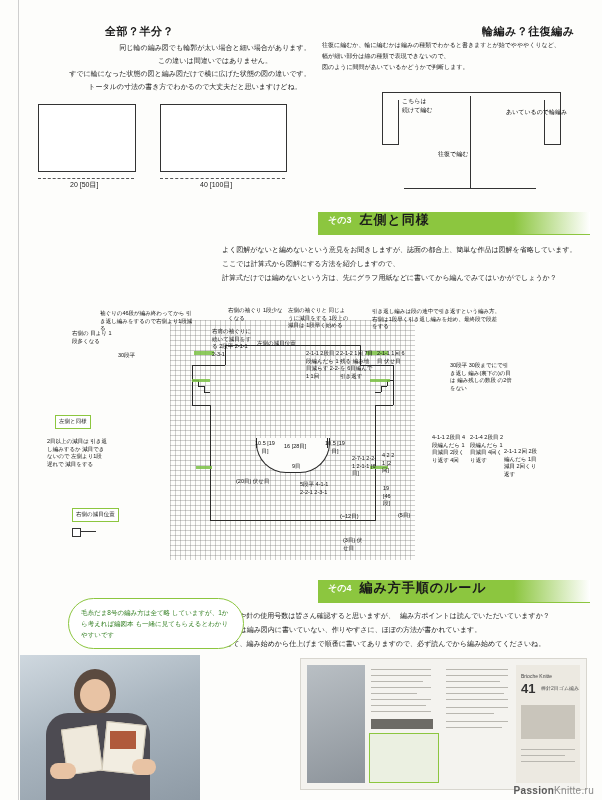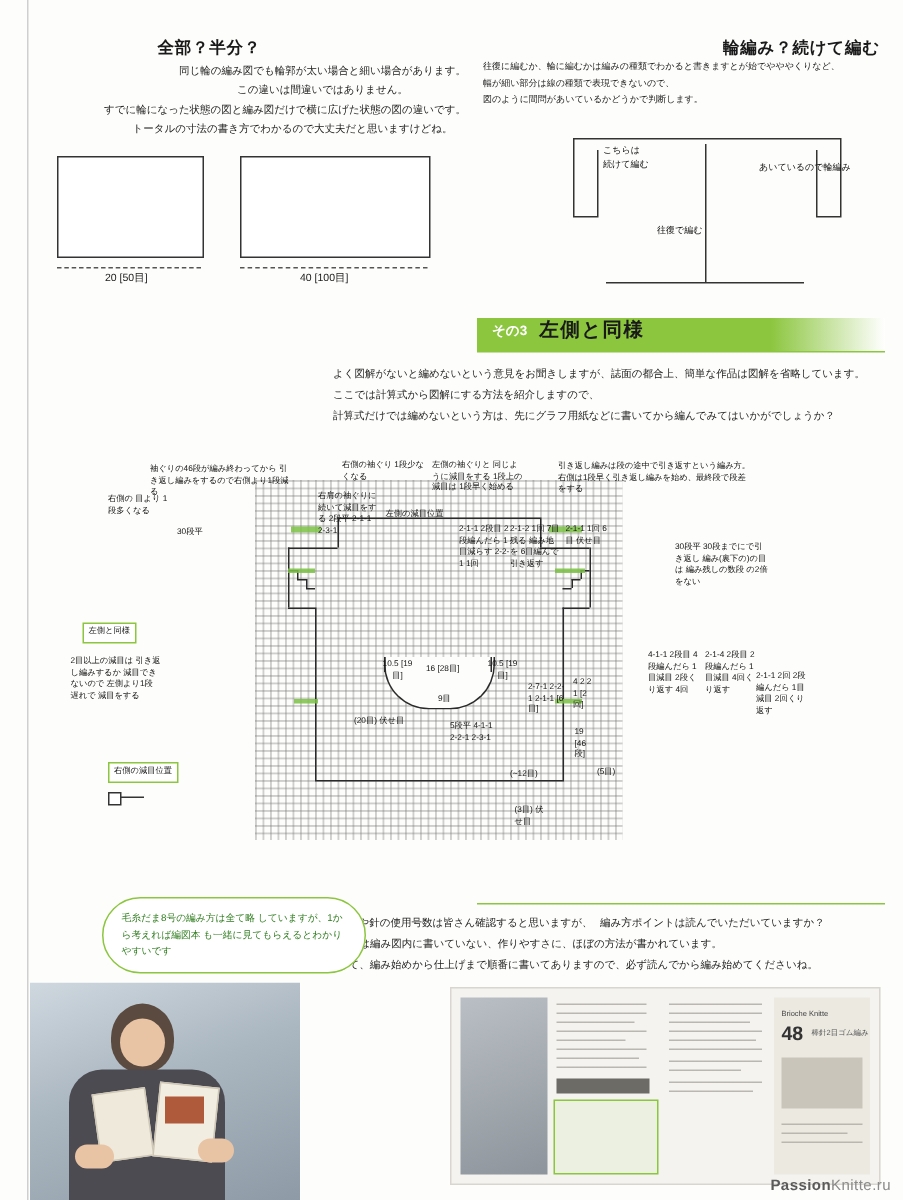--- a/index.html
+++ b/index.html
@@ -226,21 +226,21 @@
   <div class="txt body-s" style="left:55px; top:81px; text-align:center; width:280px;">トータルの寸法の書き方でわかるので大丈夫だと思いますけどね。</div>
 
   <div class="rect" style="left:38px; top:104px; width:96px; height:66px;"></div>
   <div class="rect" style="left:160px; top:104px; width:125px; height:66px;"></div>
 
   <div class="dimline" style="left:38px; top:178px; width:96px;"></div>
   <div class="dimline" style="left:160px; top:178px; width:125px;"></div>
   <div class="dim-label" style="left:70px; top:180px;">20 [50目]</div>
   <div class="dim-label" style="left:200px; top:180px;">40 [100目]</div>
 
-  <div class="txt h-top" style="left:482px; top:24px;">輪編み？続けて編む</div>
+  <div class="txt h-top" style="left:482px; top:24px;">輪編み？往復編み</div>
   <div class="txt body-xs" style="left:322px; top:41px; width:268px;">往復に編むか、輪に編むかは編みの種類でわかると書きますとが始でやややくりなど、</div>
   <div class="txt body-xs" style="left:322px; top:52px; width:268px;">幅が細い部分は線の種類で表現できないので、</div>
   <div class="txt body-xs" style="left:322px; top:63px; width:268px;">図のように間問があいているかどうかで判断します。</div>
 
   <div class="arrowline" style="left:382px; top:92px; width:178px; height:1px;"></div>
   <div class="arrowline" style="left:382px; top:92px; width:1px; height:52px;"></div>
   <div class="arrowline" style="left:560px; top:92px; width:1px; height:52px;"></div>
   <div class="arrowline" style="left:398px; top:100px; width:1px; height:44px;"></div>
   <div class="arrowline" style="left:544px; top:100px; width:1px; height:44px;"></div>
   <div class="arrowline" style="left:470px; top:96px; width:1px; height:92px;"></div>
@@ -395,20 +395,25 @@
 [46
 段]</div>
   <div class="callout" style="left:343px; top:537px; width:24px;">(3目)
 伏せ目</div>
   <div class="callout" style="left:398px; top:512px; width:22px;">(5目)</div>
 
 
   <div class="small-sq" style="left:72px; top:528px; width:7px; height:7px;"></div>
   <div class="leader" style="left:80px; top:531px; width:16px; background:#333;"></div>
 
+  <div class="sec-head" style="left:318px; top:580px; width:272px;">
+    <div class="band"></div>
+    <span class="num"><span>その</span><span>4</span></span>
+    <span class="ttl">編み方手順のルール</span>
+  </div>
   <div class="sec-underline" style="left:318px; top:602px; width:272px;"></div>
 
   <div class="txt body-s" style="left:218px; top:610px; width:376px;">使用糸や針の使用号数は皆さん確認すると思いますが、</div>
   <div class="txt body-s" style="left:400px; top:610px;">編み方ポイントは読んでいただいていますか？</div>
   <div class="txt body-s" style="left:218px; top:624px; width:376px;">ここには編み図内に書いていない、作りやすさに、ほぼの方法が書かれています。</div>
   <div class="txt body-s" style="left:218px; top:638px; width:376px;">そして、編み始めから仕上げまで順番に書いてありますので、必ず読んでから編み始めてくださいね。</div>
 
   <div class="bubble" style="left:68px; top:598px; width:150px;">毛糸だま8号の編み方は全て略
 していますが、1から考えれば編図本
 も一緒に見てもらえるとわかりやすいです</div>
@@ -447,21 +452,21 @@
     <div class="ln" style="left:145px; top:28px; width:62px;"></div>
     <div class="ln" style="left:145px; top:34px; width:58px;"></div>
     <div class="ln" style="left:145px; top:40px; width:62px;"></div>
     <div class="ln" style="left:145px; top:48px; width:62px;"></div>
     <div class="ln" style="left:145px; top:54px; width:48px;"></div>
     <div class="ln" style="left:145px; top:62px; width:62px;"></div>
     <div class="ln" style="left:145px; top:68px; width:56px;"></div>
 
     <div class="blk" style="left:215px; top:6px; width:64px; height:118px; background:#ece9e1;"></div>
     <div class="txt" style="left:220px; top:14px; font-size:5px; color:#444;">Brioche Knitte</div>
-    <div class="txt" style="left:220px; top:22px; font-size:13px; font-weight:bold; color:#333;">48</div>
+    <div class="txt" style="left:220px; top:22px; font-size:13px; font-weight:bold; color:#333;">41</div>
     <div class="txt" style="left:240px; top:26px; font-size:5px; color:#555;">棒針2目ゴム編み</div>
     <div class="blk" style="left:220px; top:46px; width:54px; height:34px; background:#c9c5bb;"></div>
     <div class="ln" style="left:220px; top:90px; width:54px;"></div>
     <div class="ln" style="left:220px; top:96px; width:44px;"></div>
     <div class="ln" style="left:220px; top:102px; width:54px;"></div>
   </div>
 
   <div class="watermark"><b>Passion</b><span>Knitte.ru</span></div>
 
 </div>

